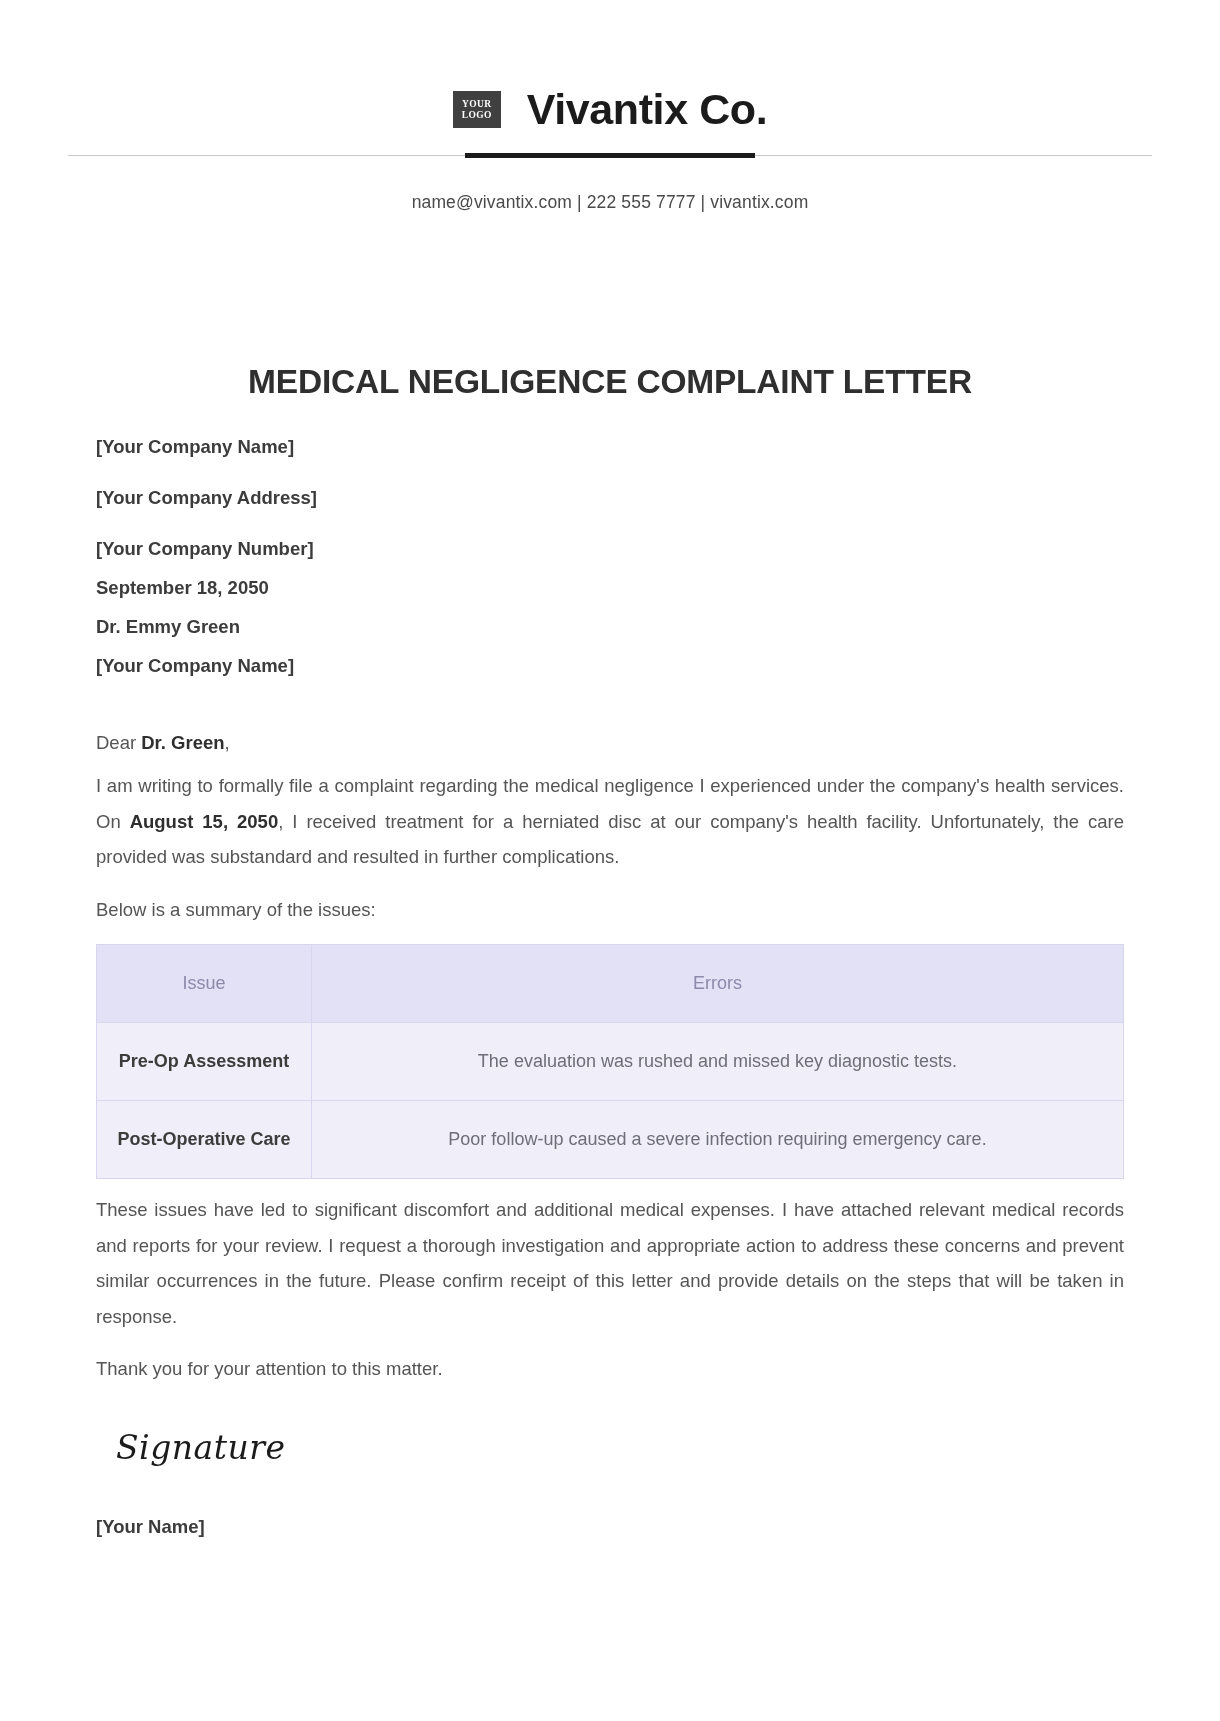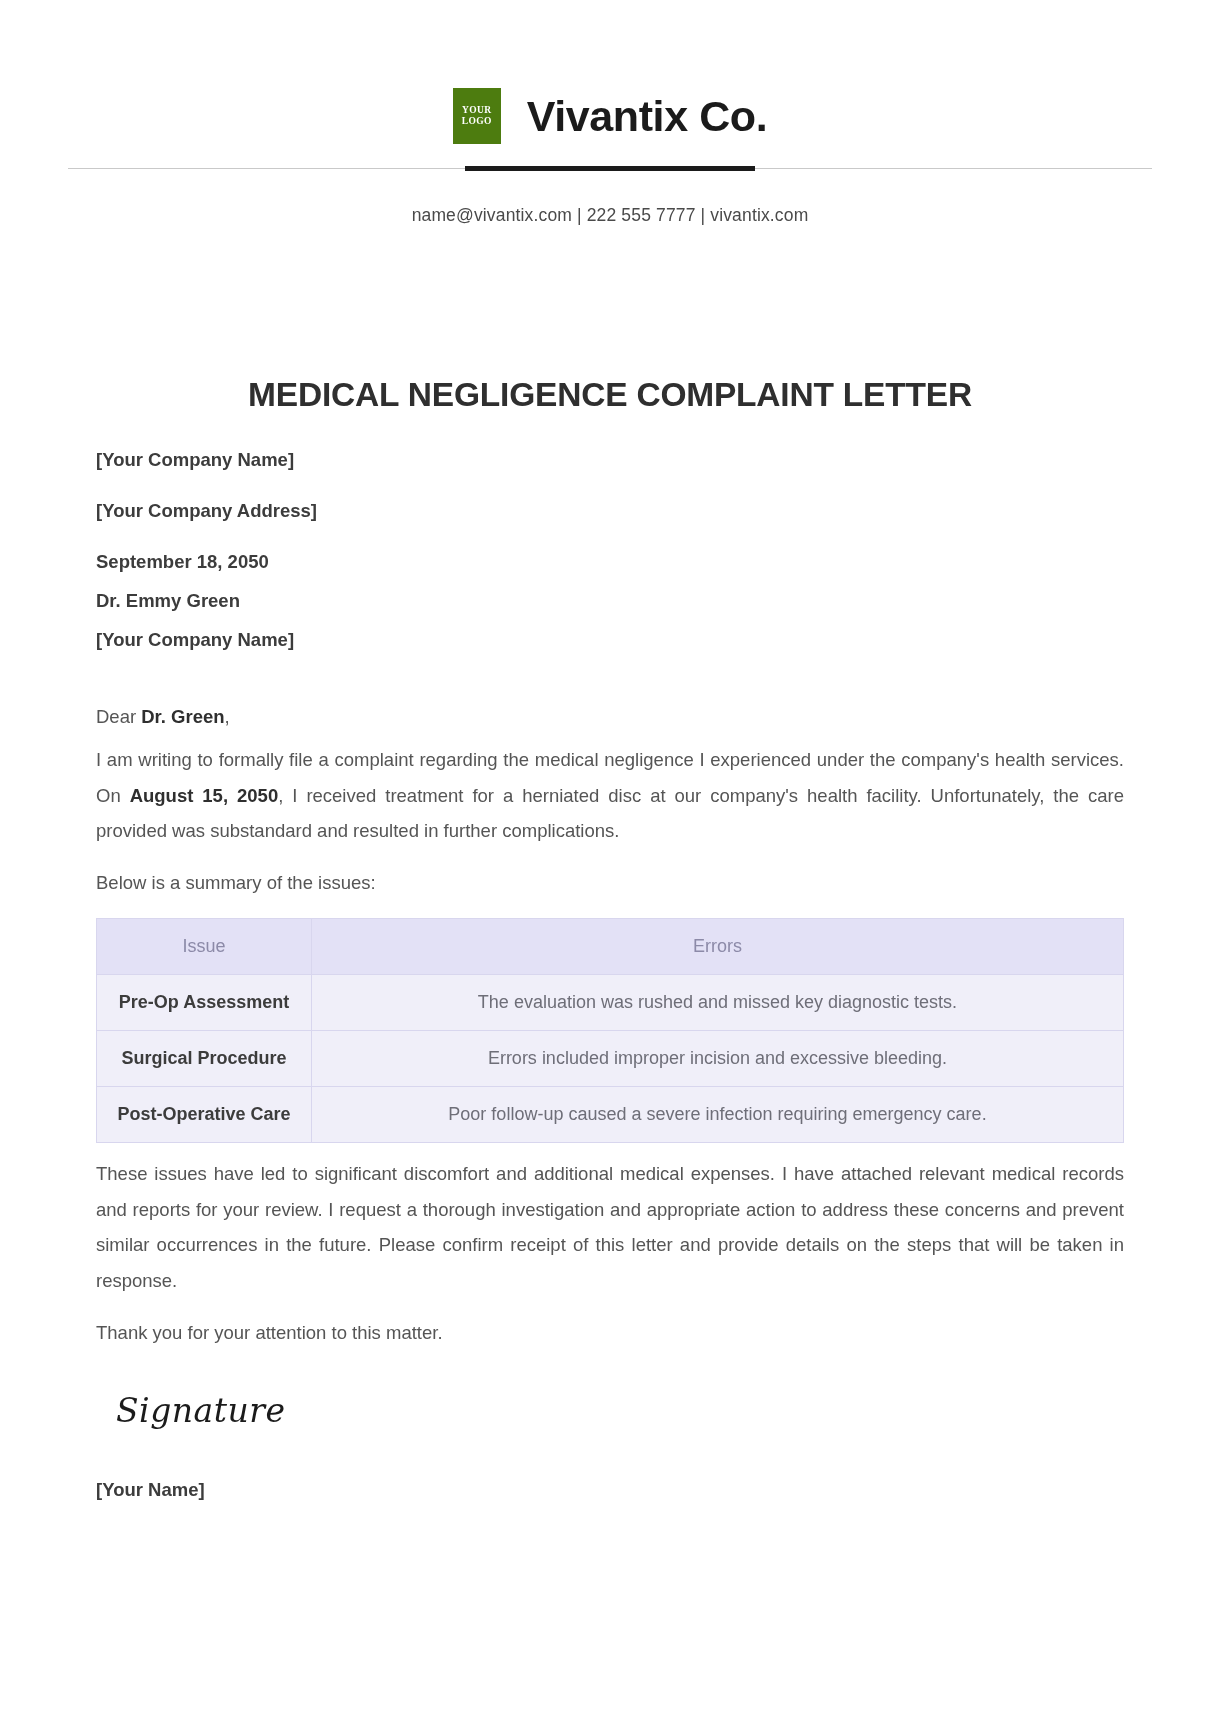--- a/index.html
+++ b/index.html
@@ -28,22 +28,22 @@
   
   .letterhead {
     padding-top: 88px;
     display: flex;
     align-items: center;
     justify-content: center;
     gap: 26px;
   }
   .logo-box {
     width: 48px;
-    height: 56px;
-    background: #4d7c0f;
+    height: 37px;
+    background: #404040;
     color: #ffffff;
     display: flex;
     flex-direction: column;
     align-items: center;
     justify-content: center;
     line-height: 1.12;
     font-family: "Liberation Serif", serif;
     font-weight: 700;
     font-size: 9.5px;
     letter-spacing: 0.4px;
@@ -150,21 +150,21 @@
   
   .issues-table {
     width: 100%;
     border-collapse: collapse;
     margin-top: 18px;
     table-layout: fixed;
   }
   .issues-table th,
   .issues-table td {
     border: 1px solid #d8d6ee;
-    padding: 4px;
+    padding: 15px;
     height: 47px;
     vertical-align: middle;
   }
   .issues-table thead th {
     background: #e3e1f6;
     color: #8c8aa8;
     font-size: 18px;
     font-weight: 400;
     text-align: center;
   }
@@ -238,20 +238,21 @@
     <div class="rule-thick"></div>
   </div>
 
   <div class="contact-line">name@vivantix.com | 222 555 7777 | vivantix.com</div>
 
   <h1 class="doc-title">MEDICAL NEGLIGENCE COMPLAINT LETTER</h1>
 
   <div class="addr-block">
     <div class="addr-loose">[Your Company Name]</div>
     <div class="addr-loose">[Your Company Address]</div>
+    <div class="addr-tight">[Your Company Number]</div>
     <div class="addr-tight">September 18, 2050</div>
     <div class="addr-tight">Dr. Emmy Green</div>
     <div class="addr-tight">[Your Company Name]</div>
   </div>
 
   <div class="salutation"><span>Dear </span><b>Dr. Green</b><span>,</span></div>
 
   <p class="body-para"><span>I am writing to formally file a complaint regarding the medical negligence I experienced under the company's health services. On </span><b>August 15, 2050</b><span>, I received treatment for a herniated disc at our company's health facility. Unfortunately, the care provided was substandard and resulted in further complications.</span></p>
 
   <div class="body-line">Below is a summary of the issues:</div>
@@ -266,24 +267,20 @@
         <th>Issue</th>
         <th>Errors</th>
       </tr>
     </thead>
     <tbody>
       <tr>
         <td class="cell-issue">Pre-Op Assessment</td>
         <td class="cell-detail">The evaluation was rushed and missed key diagnostic tests.</td>
       </tr>
       <tr>
-        <td class="cell-issue">Surgical Procedure</td>
-        <td class="cell-detail">Errors included improper incision and excessive bleeding.</td>
-      </tr>
-      <tr>
         <td class="cell-issue">Post-Operative Care</td>
         <td class="cell-detail">Poor follow-up caused a severe infection requiring emergency care.</td>
       </tr>
     </tbody>
   </table>
 
   <p class="closing-para">These issues have led to significant discomfort and additional medical expenses. I have attached relevant medical records and reports for your review. I request a thorough investigation and appropriate action to address these concerns and prevent similar occurrences in the future. Please confirm receipt of this letter and provide details on the steps that will be taken in response.</p>
   <div class="closing-line">Thank you for your attention to this matter.</div>
 
   <div class="signature">Signature</div>

